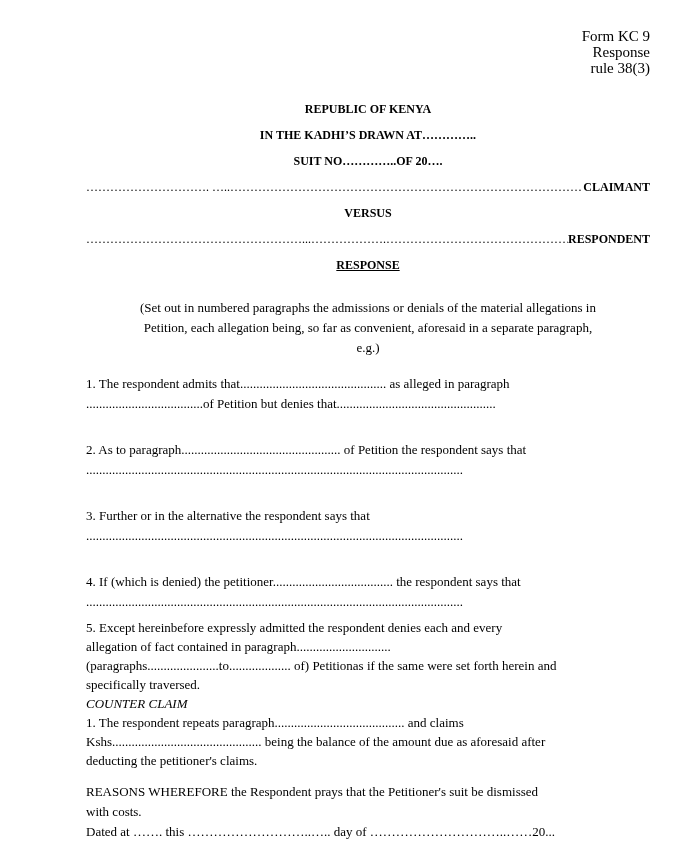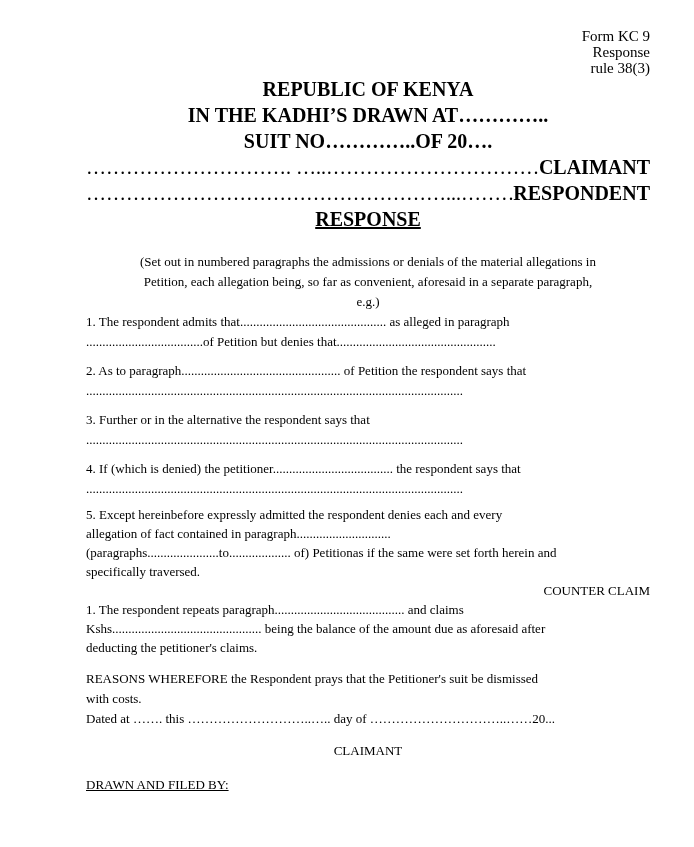--- a/index.html
+++ b/index.html
@@ -15,22 +15,22 @@
     padding: 28px 44px 0 86px;
     background: #fff;
     overflow: hidden;
   }
   .meta {
     text-align: right;
     font-size: 15px;
     line-height: 16px;
   }
   .hdr-block {
-    margin-top: 0;
-    font-size: 20px;
+    margin-top: 20px;
+    font-size: 12px;
     line-height: 26px;
   }
   .hdr {
     text-align: center;
     font-weight: bold;
   }
   .party-line {
     display: flex;
     align-items: baseline;
   }
@@ -40,24 +40,24 @@
     white-space: nowrap;
     font-weight: normal;
   }
   .party-line .label { font-weight: bold; }
   .underline { text-decoration: underline; }
   .body-text { font-size: 13px; line-height: 20px; }
   .instruction {
     margin-top: 20px;
     text-align: center;
   }
-  .para { margin-top: 9px; }
-  .para.first { margin-top: 0; }
+  .para { margin-top: 26px; }
+  .para.first { margin-top: 16px; }
   .p5cc-block { margin-top: 6px; line-height: 19px; }
-  .cc-heading { text-align: right; }
+  .cc-heading { text-align: left; font-style: italic; }
   .closing { margin-top: 12px; }
   .sig-claimant { margin-top: 12px; text-align: center; }
   .drawn-filed { margin-top: 14px; }
   .line { white-space: nowrap; overflow: hidden; }
 </style>
 </head>
 <body>
 
 <div class="page">
 
@@ -70,20 +70,21 @@
   <div class="hdr-block">
     <div class="hdr">REPUBLIC OF KENYA</div>
     <div class="hdr">IN THE KADHI’S DRAWN AT…………..</div>
     <div class="hdr">SUIT NO…………..OF 20….</div>
 
     <div class="party-line">
       <span class="dots">…………………………. …..………………………………………………………………………………</span>
         <span class="label">CLAIMANT</span>
     </div>
 
+    <div class="hdr">VERSUS</div>
 
     <div class="party-line">
       <span class="dots">………………………………………………...……………….……………………………………………</span>
         <span class="label">RESPONDENT</span>
     </div>
 
     <div class="hdr">
       <span class="underline">RESPONSE</span>
     </div>
   </div>

